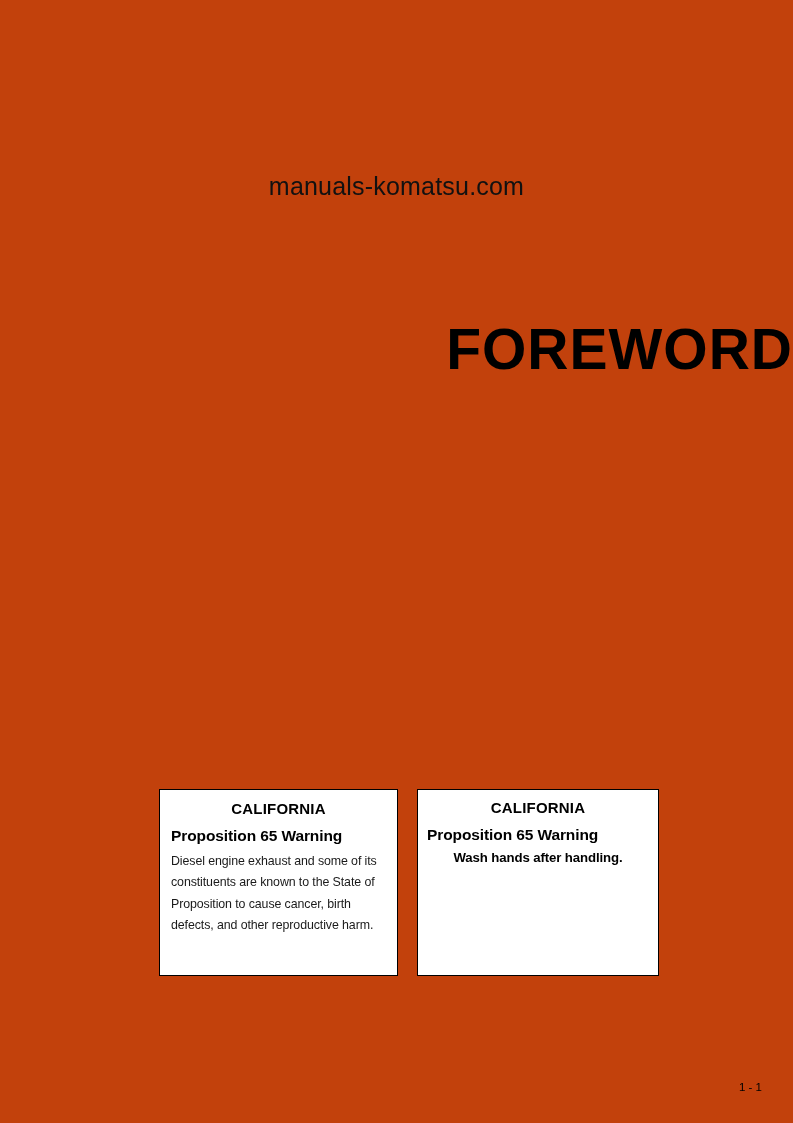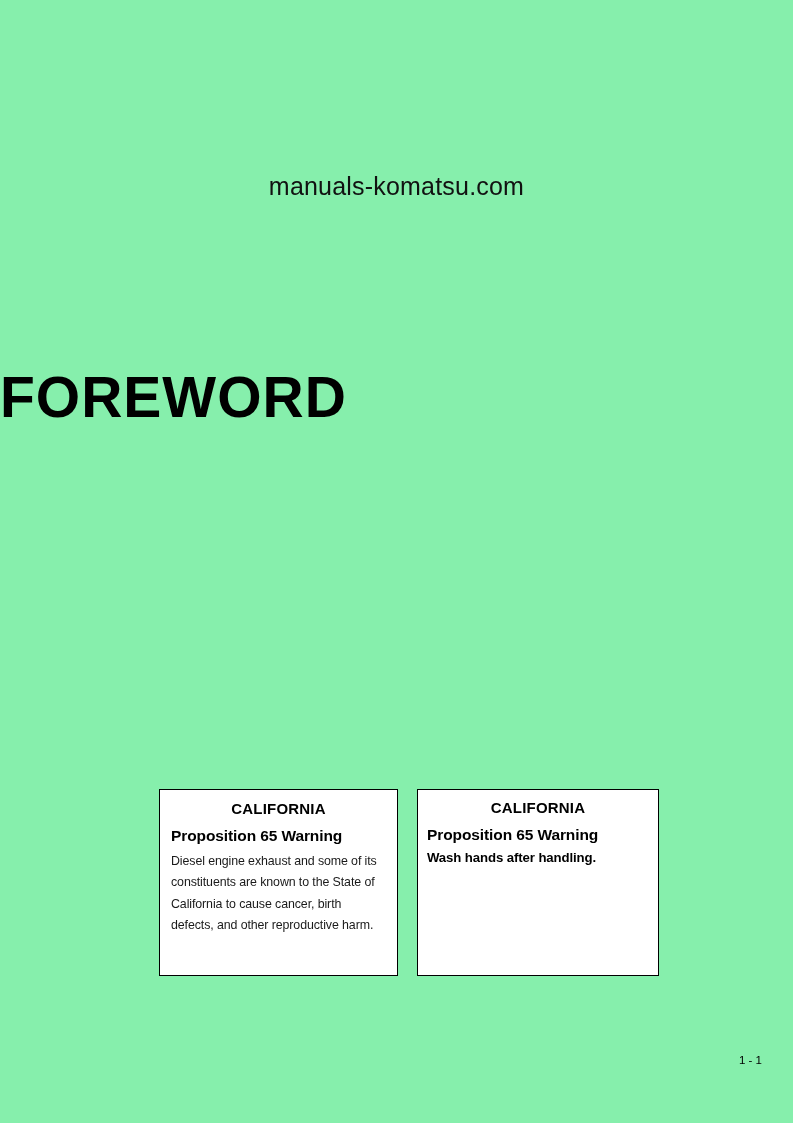--- a/index.html
+++ b/index.html
@@ -12,48 +12,47 @@
     height: 1123px;
     position: relative;
     font-family: "Liberation Sans", sans-serif;
     color: #000000;
     overflow: hidden;
   }
 
   .page {
     position: absolute;
     inset: 0;
-    background: #86efac;
+    background: #c2410c;
   }
 
   .watermark {
     position: absolute;
     top: 172px;
     left: 0;
     width: 793px;
     text-align: center;
     font-size: 25px;
     font-weight: 500;
     letter-spacing: 0.2px;
     color: #111111;
     font-family: "Liberation Sans", sans-serif;
   }
 
   .doc-title {
     position: absolute;
     top: 316px;
     left: 0;
     width: 793px;
-    text-align: left;
+    text-align: right;
     font-size: 57px;
     font-weight: bold;
     letter-spacing: 1px;
     color: #000000;
     font-family: "Liberation Sans", sans-serif;
-    margin-top: 48px;
   }
 
   .warning-row {
     position: absolute;
     top: 789px;
     left: 159px;
     width: 500px;
     display: flex;
     align-items: flex-start;
     gap: 19px;
@@ -103,30 +102,30 @@
 
   .box-battery .warn-body {
     font-size: 13px;
     line-height: 1.28;
     text-align: center;
     letter-spacing: -0.15px;
     color: #111111;
   }
 
   .warn-footer {
-    text-align: left;
+    text-align: center;
     font-weight: bold;
     font-size: 13.2px;
     margin-top: 4px;
     letter-spacing: -0.1px;
   }
 
   .page-number {
     position: absolute;
-    top: 1054px;
+    top: 1081px;
     left: 0;
     width: 762px;
     text-align: right;
     font-size: 11.5px;
     color: #000000;
   }
 </style>
 </head>
 <body>
 
@@ -134,21 +133,21 @@
 
   <div class="watermark">manuals-komatsu.com</div>
 
   <div class="doc-title">FOREWORD</div>
 
   <div class="warning-row">
 
     <div class="warning-box box-diesel">
       <div class="warn-heading">CALIFORNIA</div>
       <div class="warn-subheading">Proposition 65 Warning</div>
-      <div class="warn-body">Diesel engine exhaust and some of its constituents are known to the State of California to cause cancer, birth defects, and other reproductive harm.</div>
+      <div class="warn-body">Diesel engine exhaust and some of its constituents are known to the State of Proposition to cause cancer, birth defects, and other reproductive harm.</div>
     </div>
 
     <div class="warning-box box-battery">
       <div class="warn-heading">CALIFORNIA</div>
       <div class="warn-subheading">Proposition 65 Warning</div>
       <div class="warn-footer">Wash hands after handling.</div>
     </div>
 
   </div>
 

